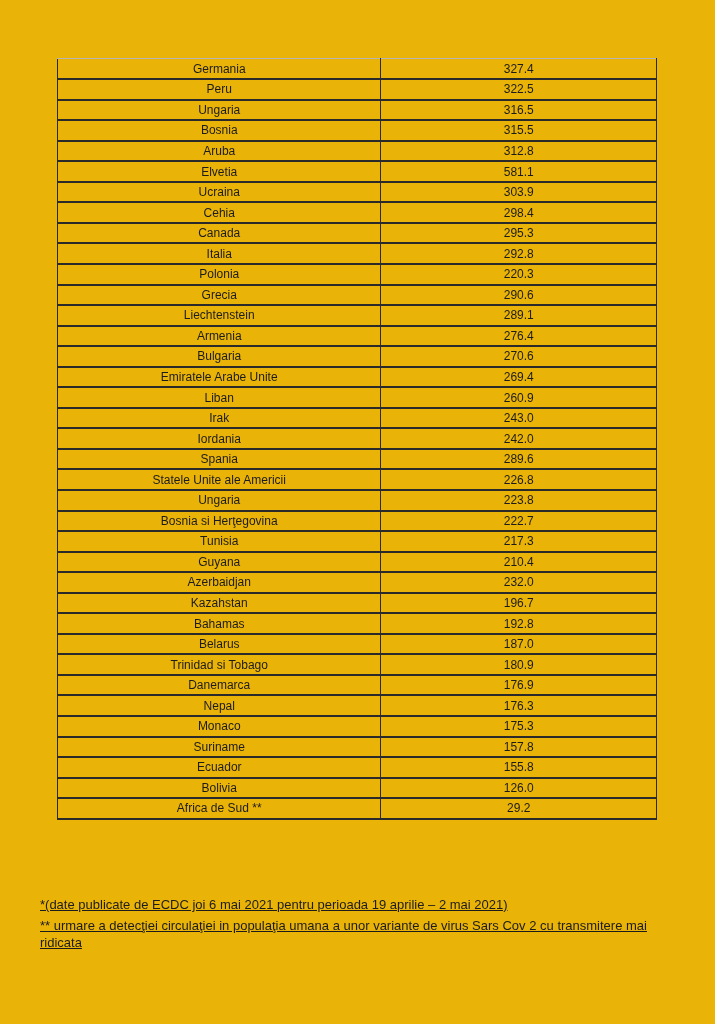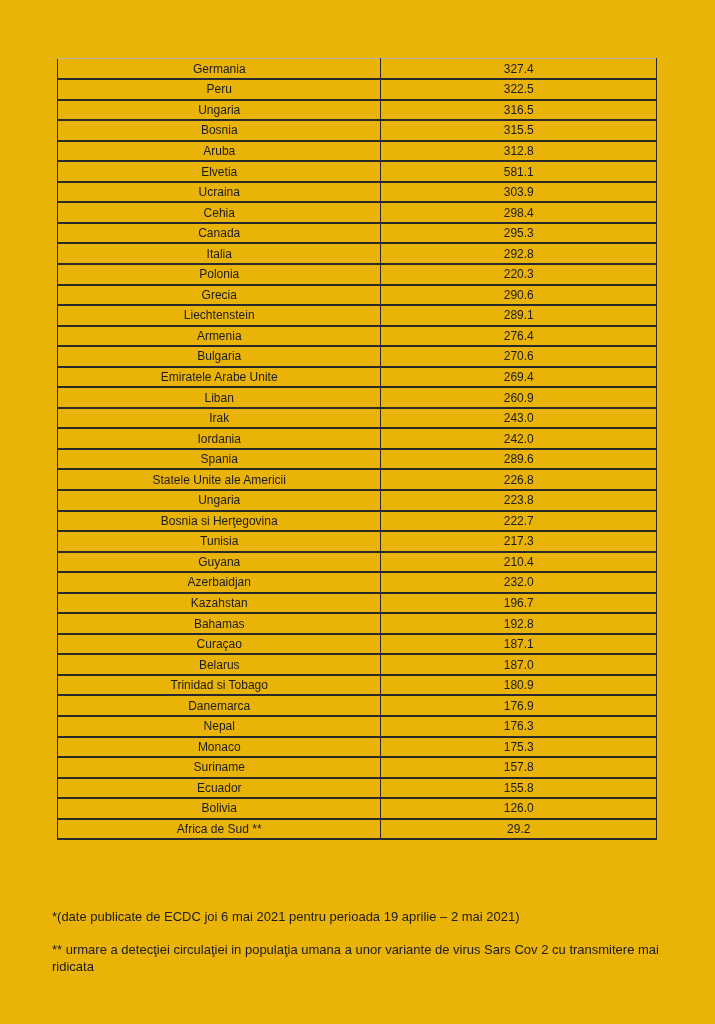--- a/index.html
+++ b/index.html
@@ -44,21 +44,21 @@
   .doc-table col.value-col   { width: 46%; }
   .footnotes {
     position: absolute;
     left: 36px;
     top: 892px;
     width: 648px;
     font-size: 13px;
     line-height: 17px;
     color: #1c1c1c;
   }
-  .footnotes p { margin: 16px; }
+  .footnotes p { margin: 4px; text-decoration: underline; }
 </style>
 </head>
 <body>
 
 <div class="page">
 
   <table class="doc-table">
     <colgroup>
       <col class="country-col">
       <col class="value-col">
@@ -170,24 +170,20 @@
         </tr>
         <tr>
           <td>Kazahstan</td>
           <td>196.7</td>
         </tr>
         <tr>
           <td>Bahamas</td>
           <td>192.8</td>
         </tr>
         <tr>
-          <td>Curaçao</td>
-          <td>187.1</td>
-        </tr>
-        <tr>
           <td>Belarus</td>
           <td>187.0</td>
         </tr>
         <tr>
           <td>Trinidad si Tobago</td>
           <td>180.9</td>
         </tr>
         <tr>
           <td>Danemarca</td>
           <td>176.9</td>

